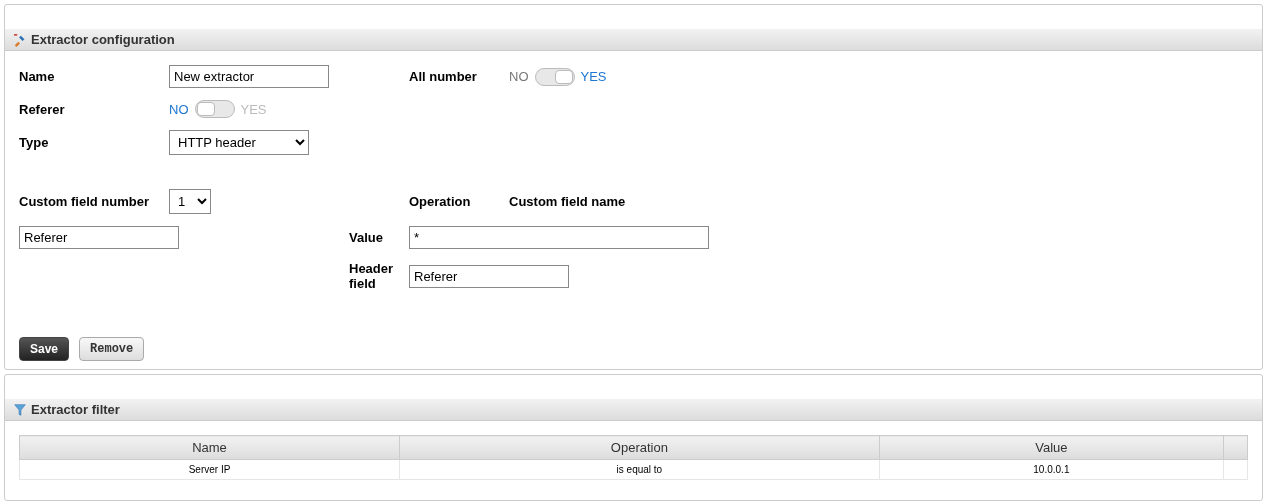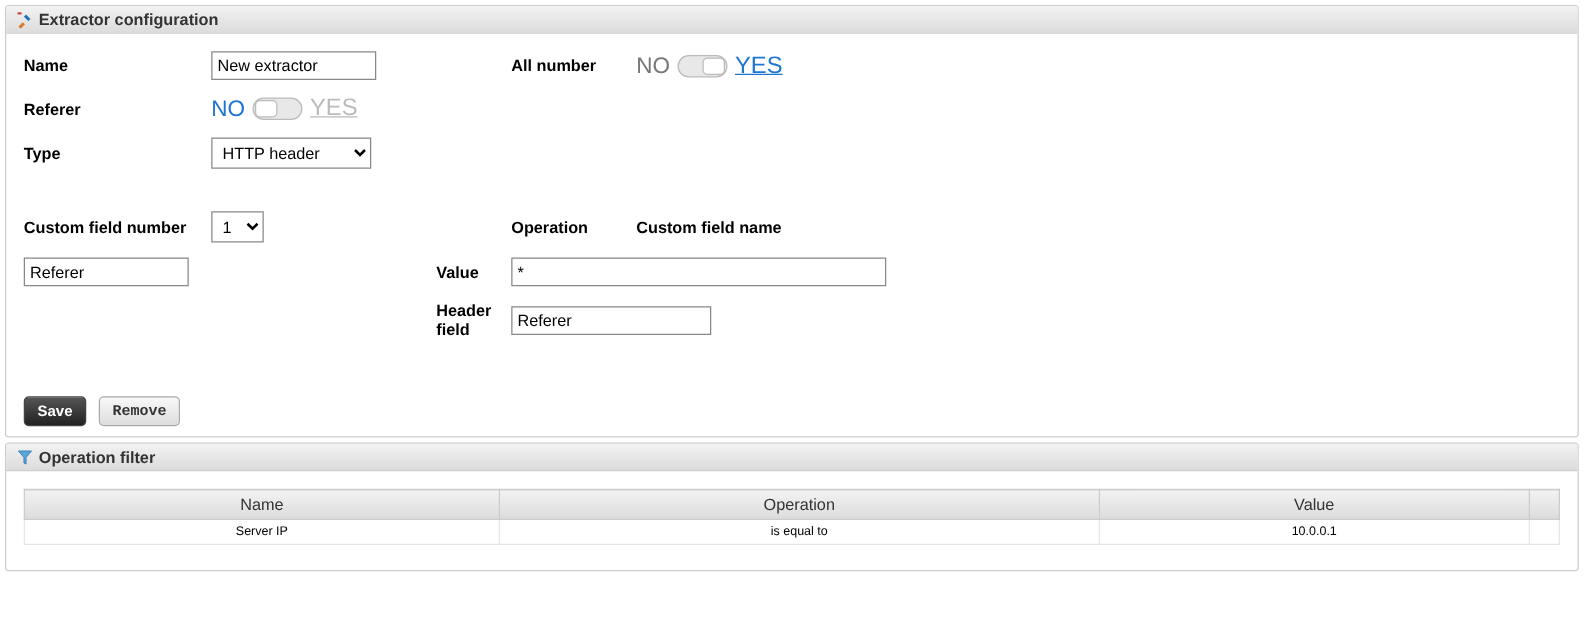--- a/index.html
+++ b/index.html
@@ -21,48 +21,49 @@
   .panel-header {
     background: linear-gradient(#f2f2f2, #dcdcdc);
     padding: 3px 8px;
     font-weight: bold;
     font-size: 13px;
     color: #333;
     border-bottom: 1px solid #ccc;
     display: flex;
     align-items: center;
     gap: 4px;
+    margin-top: 24px;
   }
   .panel-body {
     padding: 14px 14px 10px 14px;
   }
   .form-grid {
     display: grid;
     grid-template-columns: 150px 180px 60px 100px 320px;
     row-gap: 12px;
     align-items: center;
   }
   .label { font-weight: bold; }
   input[type="text"], select {
     font-family: inherit;
     font-size: 13px;
     padding: 3px 4px;
     border: 1px solid #888;
     background: #fff;
   }
-  input[type="text"] { width: 132px; }
-  select { width: 128px; }
+  input[type="text"] { width: 160px; }
+  select { width: 140px; }
   .input-narrow { width: 42px !important; }
   .input-wide { width: 300px !important; }
   .input-med { width: 160px !important; }
 
   .toggle-wrap { display: flex; align-items: center; gap: 6px; }
-  .toggle-no { color: #777; font-size: 18px; }
+  .toggle-no { color: #777; font-size: 13px; }
   .toggle-no.active { color: #1c76d2; }
-  .toggle-yes { color: #bbb; font-size: 19px; text-decoration: underline; }
+  .toggle-yes { color: #bbb; font-size: 13px; }
   .toggle-yes.active { color: #1c76d2; }
 
   .toggle {
     width: 40px; height: 18px;
     border-radius: 10px;
     background: #e8e8e8;
     border: 1px solid #bbb;
     position: relative;
     cursor: pointer;
   }
@@ -220,21 +221,21 @@
   </div>
 </div>
 
 <div class="panel">
   <div class="panel-header">
     <span class="hdr-icon">
       <svg viewBox="0 0 16 16">
           <path d="M2 2 L14 2 L9 8 L9 14 L7 13 L7 8 Z" fill="#5aa6d8" stroke="#2a6fb5" stroke-width="0.7"></path>
         </svg>
     </span>
-    <span>Operation filter</span>
+    <span>Extractor filter</span>
   </div>
 
   <div class="filter-section">
     <table class="filter-table">
       <thead>
         <tr>
           <th>Name</th>
           <th>Operation</th>
           <th>Value</th>
           <th class="last"></th>

